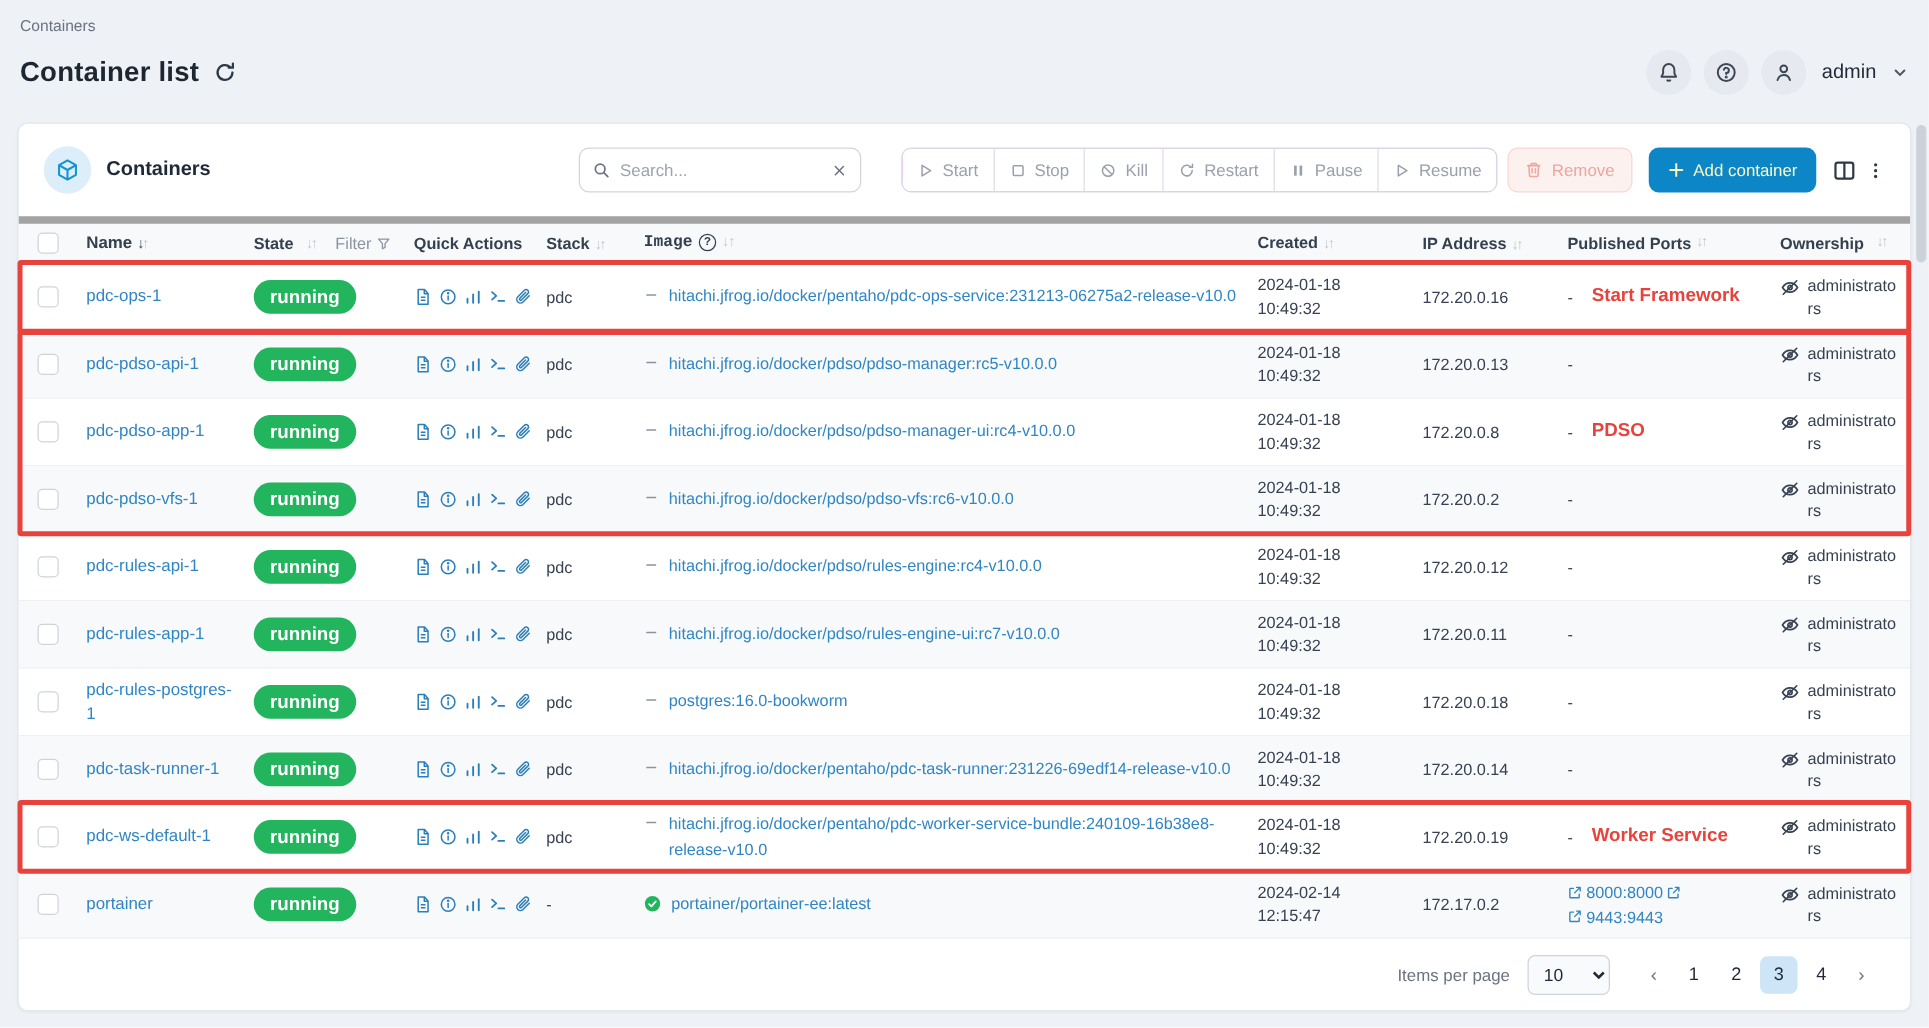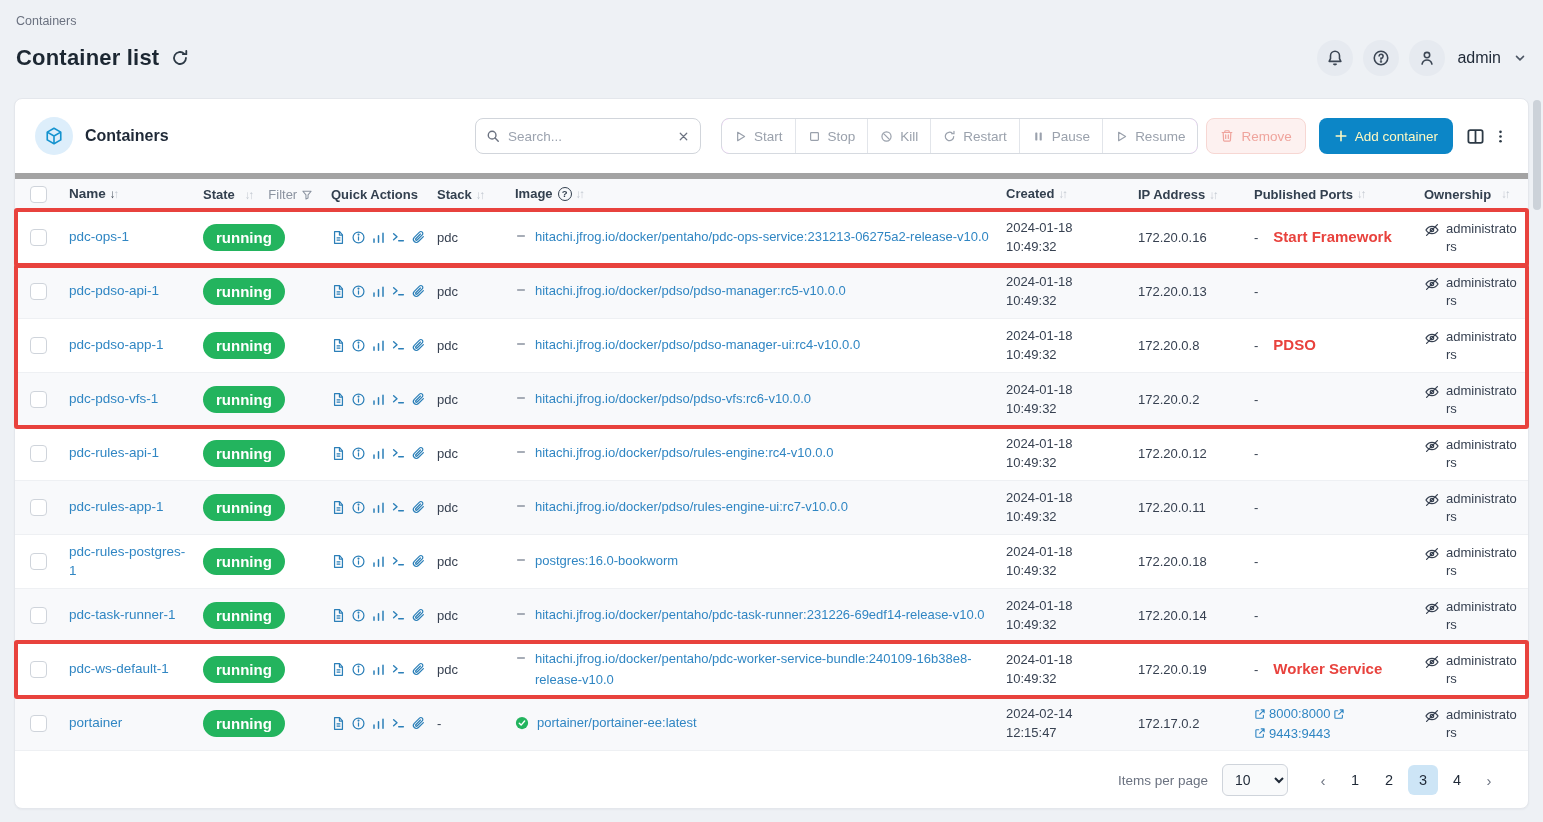--- a/index.html
+++ b/index.html
@@ -40,21 +40,21 @@
   .search-box {
     margin-left:auto; width:226px; height:36px; border:1px solid #d1d5db; border-radius:8px;
     display:flex; align-items:center; padding:0 10px; gap:8px; background:#fff;
   }
   .search-box input { border:none; outline:none; flex:1; font-size:13.5px; color:#374151; font-family:inherit; min-width:0; }
   .search-box input::placeholder { color:#9ca3af; }
   .search-icon { color:#6b7280; }
   .search-clear { color:#6b7280; cursor:pointer; }
 
   .btn-group {
-    margin-left:20px; display:flex; border:1px solid #d6dae0; border-radius:8px; overflow:hidden; background:#f0abfc;
+    margin-left:32px; display:flex; border:1px solid #d6dae0; border-radius:8px; overflow:hidden; background:#f0abfc;
   }
   .action-btn {
     display:flex; align-items:center; gap:7px; padding:0 12px; height:34px;
     background:#fff; border:none; border-left:1px solid #e2e5ea; color:#9aa1ac;
     font-size:13.5px; font-family:inherit; cursor:default; white-space:nowrap;
   }
   .action-btn:first-child { border-left:none; }
   .remove-btn {
     margin-left:8px; display:flex; align-items:center; gap:7px; padding:0 13px; height:36px;
     background:#fdf1f0; border:1px solid #f7d7d3; border-radius:8px; color:#efa49d;
@@ -335,21 +335,21 @@
       </div>
       <div class="th col-qa">
           <span>Quick Actions</span>
         </div>
       <div class="th col-stack">
         <span>Stack</span><span class="sort">
             <span>↓</span>
             <span>↑</span>
           </span>
       </div>
-      <div class="th col-image" style="align-items:center;">
+      <div class="th col-image" style="align-items:center;font-family:Liberation Mono, monospace;">
         <span style="display:inline-flex;align-items:center;">
             <span>Image</span>
             <span class="help-circle">?</span>
             <span class="sort">
               <span>↓</span>
               <span>↑</span>
             </span>
           </span>
       </div>
       <div class="th col-created">

